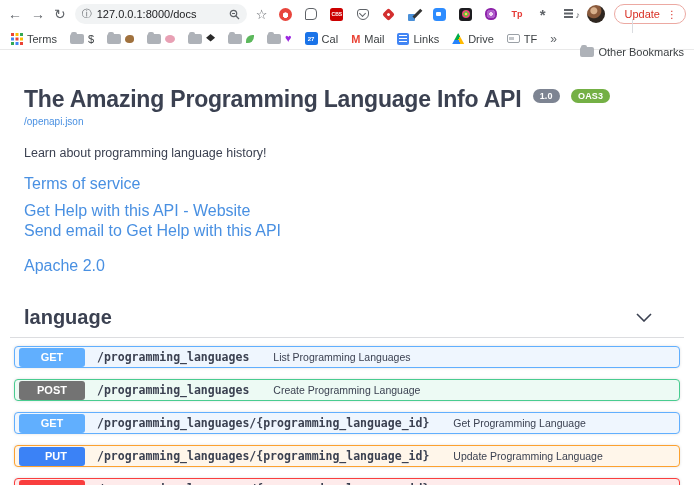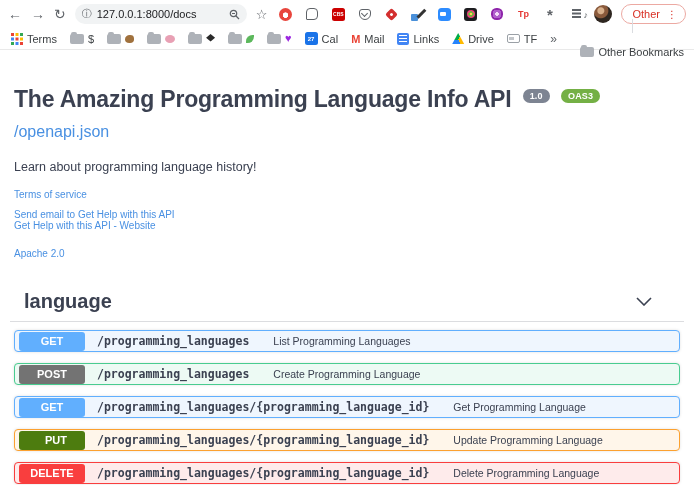--- a/index.html
+++ b/index.html
@@ -78,30 +78,30 @@
     background:repeating-linear-gradient(#fff 0 1.2px, transparent 1.2px 3px); }
   .drive-icon { width:12px; height:11px; clip-path:polygon(50% 0,100% 100%,0 100%);
     background:conic-gradient(from 150deg at 50% 60%, #2684fc 0 120deg, #00ac47 120deg 240deg, #ffba00 240deg 360deg); }
   .tf-icon { width:13px; height:9px; border:1px solid #9aa0a6; border-radius:2px; }
   .tf-icon::after { content:""; display:block; margin:1.5px; width:5px; height:3px; background:#c3c6ca; }
   .overflow-glyph { font-size:12px; color:#5f6368; }
   .bm-divider { width:1px; height:14px; background:#dadce0; }
   .bm-right { margin-left:auto; display:flex; align-items:center; gap:13px;flex-direction:column; }
 
   
-  .api-info { padding:36px 14px 0 14px; }
+  .api-info { padding:36px 14px 0 24px; }
   .api-title { font-size:23px; font-weight:700; color:#3b4151; letter-spacing:-0.2px; }
   .pill { display:inline-block; font-size:9px; font-weight:bold; color:#fff; border-radius:9px;
     padding:2px 7px; position:relative; top:-8px; margin-left:5px; letter-spacing:0.2px; }
   .pill-ver { background:#7d8492; }
   .pill-oas { background:#74b045; }
-  .spec-link { margin-top:10px; font-size:16px; color:#4990e2; cursor:pointer; width:max-content; }
+  .spec-link { margin-top:3px; font-size:10px; color:#4990e2; cursor:pointer; width:max-content; }
   .api-desc { margin-top:19px; font-size:12.5px; color:#3b4151; }
   .api-links { margin-top:15px; }
-  .api-link { font-size:10px; color:#4990e2; cursor:pointer; width:max-content; }
+  .api-link { font-size:16px; color:#4990e2; cursor:pointer; width:max-content; }
   .lk-terms { margin-bottom:9px; }
   .lk-web { margin-bottom:2px; }
   .lk-license { margin-top:17px; }
 
   .tag-section { margin-top:25px; }
   .tag-header { display:flex; align-items:center; justify-content:space-between;
     padding:6px 32px 8px 14px; margin:0 10px; border-bottom:1px solid rgba(59,65,81,0.18); cursor:pointer; }
   .tag-title { font-size:20px; font-weight:700; color:#3b4151; }
   .ops { margin-top:8px; }
   .op-row { height:22px; margin:0 14px 11px 14px; border:1px solid; border-radius:4px;
@@ -162,21 +162,21 @@
       </span>
     <span class="ext">
         <span class="ic-asterisk"></span>
       </span>
     <span class="ext">
         <span class="ic-playlist"></span>
       </span>
   </div>
   <div class="avatar"></div>
   <div class="update-pill">
-    <span class="update-label">Other</span>
+    <span class="update-label">Update</span>
     <span class="menu-dots"></span>
   </div>
 </div>
 
 <div class="bookmarks">
   <div class="bm">
     <span class="apps-grid"></span>
     <span class="bm-label">Terms</span>
   </div>
   <div class="bm">
@@ -238,22 +238,22 @@
 <div class="api-info">
   <h1 class="api-title">
     <span>The Amazing Programming Language Info API</span>
     <span class="pill pill-ver">1.0</span>
     <span class="pill pill-oas">OAS3</span>
   </h1>
   <div class="spec-link">/openapi.json</div>
   <div class="api-desc">Learn about programming language history!</div>
   <div class="api-links">
     <div class="api-link lk-terms">Terms of service</div>
+    <div class="api-link lk-web">Get Help with this API - Website</div>
     <div class="api-link lk-email">Send email to Get Help with this API</div>
-    <div class="api-link lk-web">Get Help with this API - Website</div>
     <div class="api-link lk-license">Apache 2.0</div>
   </div>
 </div>
 
 <div class="tag-section">
   <div class="tag-header">
     <span class="tag-title">language</span>
     <svg width="16" height="9" viewBox="0 0 16 9">
       <path d="M1 1 L8 8 L15 1" stroke="#3b4151" stroke-width="1.6" fill="none"></path>
     </svg>
@@ -268,21 +268,21 @@
       <span class="method-badge" style="background: #737373;">POST</span>
       <span class="op-path">/programming_languages</span>
       <span class="op-summary">Create Programming Language</span>
     </div>
     <div class="op-row" style="border-color: rgb(97, 175, 254); background: rgb(239, 246, 254);">
       <span class="method-badge" style="background: rgb(97, 175, 254);">GET</span>
       <span class="op-path">/programming_languages/{programming_language_id}</span>
       <span class="op-summary">Get Programming Language</span>
     </div>
     <div class="op-row" style="border-color: rgb(252, 161, 48); background: rgb(255, 246, 234);">
-      <span class="method-badge" style="background: #4d7c0f; padding-left: 8px;">PUT</span>
+      <span class="method-badge" style="background: #3b82f6; padding-left: 8px;">PUT</span>
       <span class="op-path">/programming_languages/{programming_language_id}</span>
       <span class="op-summary">Update Programming Language</span>
     </div>
     <div class="op-row" style="border-color: rgb(249, 62, 62); background: rgb(254, 235, 235);">
       <span class="method-badge" style="background: rgb(249, 62, 62);">DELETE</span>
       <span class="op-path">/programming_languages/{programming_language_id}</span>
       <span class="op-summary">Delete Programming Language</span>
     </div>
   </div>
 </div>

